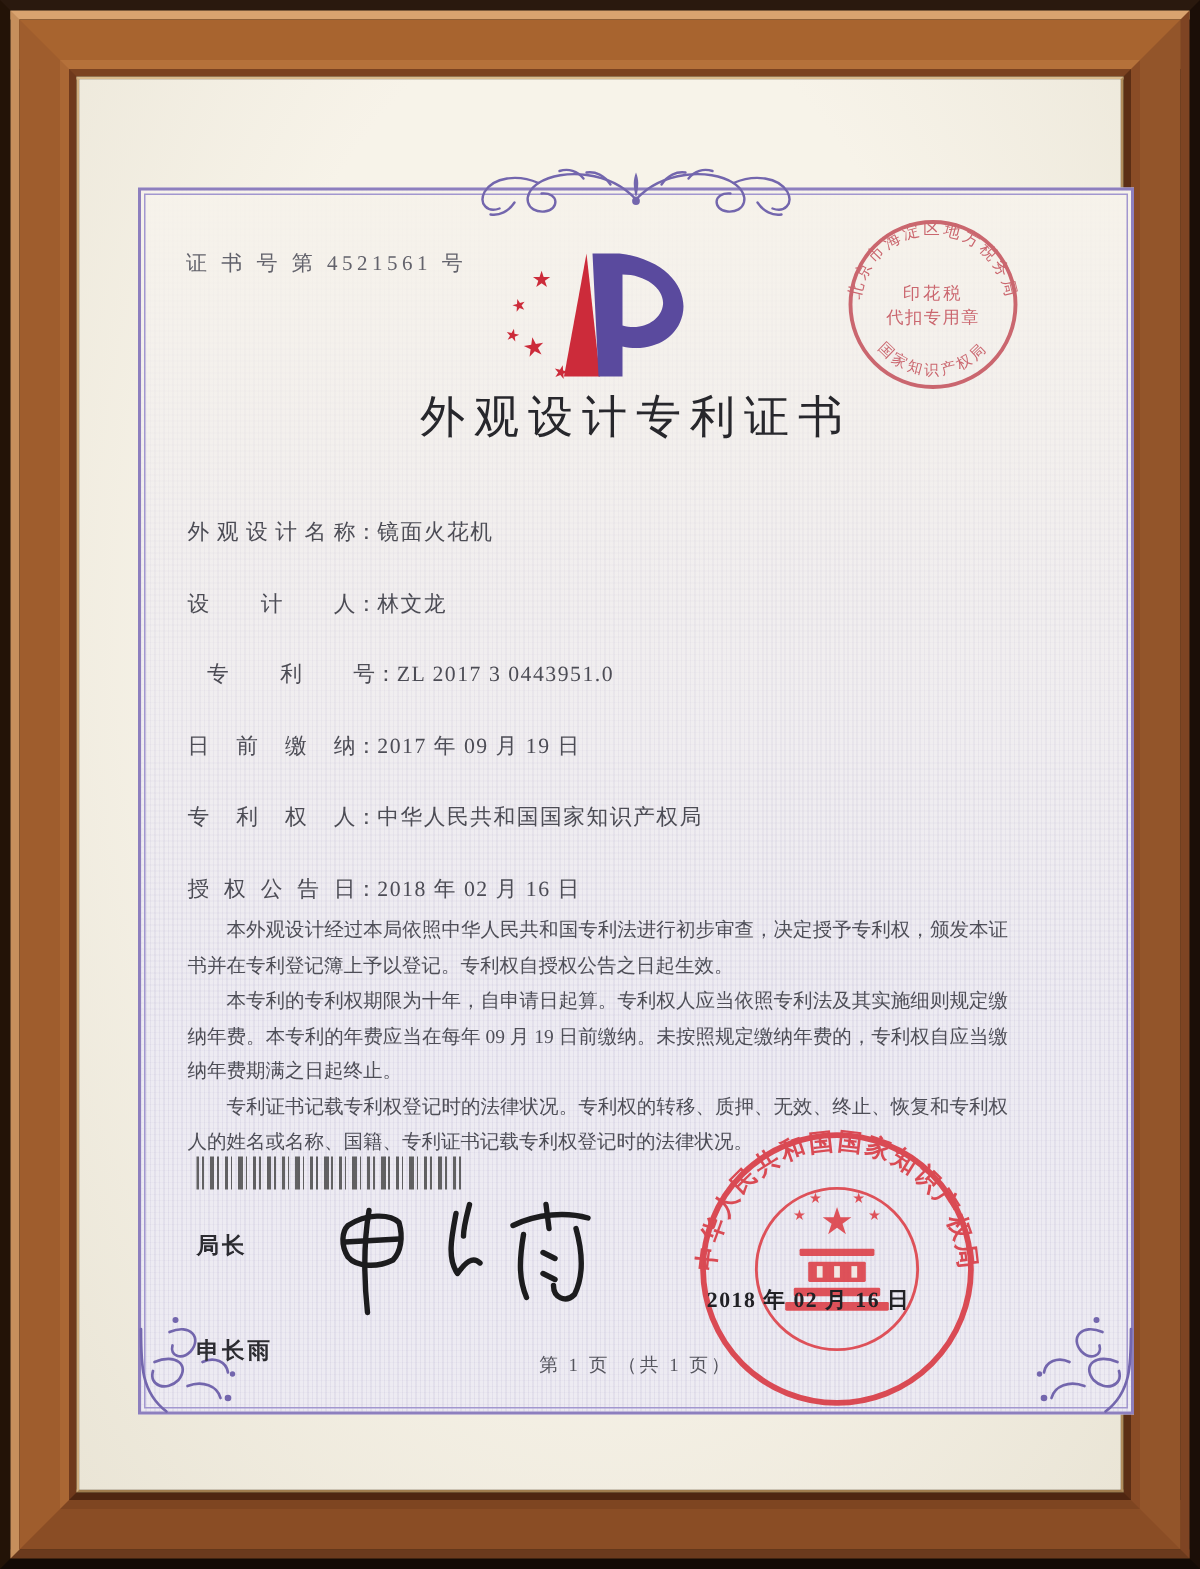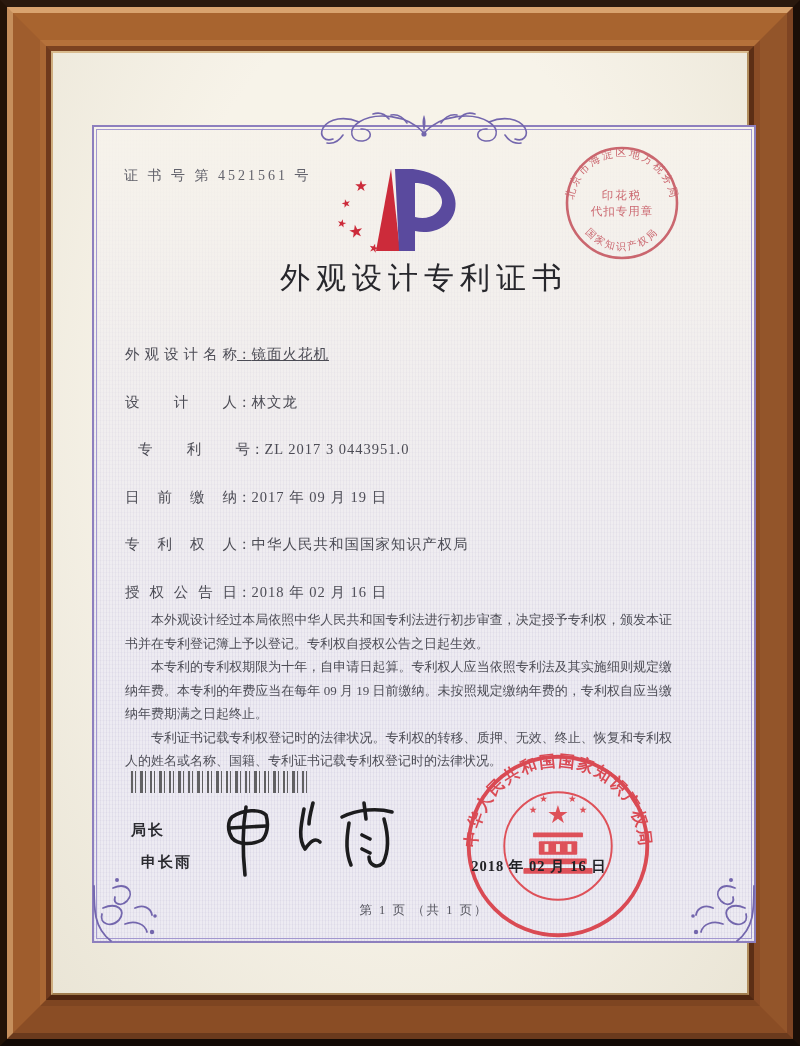--- a/index.html
+++ b/index.html
@@ -39,37 +39,37 @@
 
   .tax-stamp { position:absolute; left:468px; top:16px; width:120px; height:120px; opacity:.88; }
   .tax-stamp text { font-family:"Liberation Serif", serif; }
 
   .title { position:absolute; left:0; top:131px; width:100%; text-align:center;
            font-size:30px; font-weight:normal; letter-spacing:6px; color:#27272c; }
 
   .frow { position:absolute; left:31px; font-size:14.5px; color:#4c4c55; white-space:nowrap; }
   .flabel { display:inline-block; width:112px; text-align:justify; text-align-last:justify; vertical-align:bottom; }
   .fvalue { letter-spacing:1px; }
-  .frow-0 { top:218px;text-decoration:underline; } .frow-1 { top:266px; } .frow-2 { top:313px;margin-left:13px; }
+  .frow-0 { top:218px; } .frow-1 { top:266px; } .frow-2 { top:313px;margin-left:13px; }
   .frow-3 { top:361px; } .frow-4 { top:408px; } .frow-5 { top:456px; }
 
   .paras { position:absolute; left:31px; top:481px; width:547px; }
   .paras p { text-indent:2em; font-size:13px; line-height:23.5px; text-align:justify; color:#4e4e57; }
 
   .barcode { position:absolute; left:37px; top:644px; width:179px; height:22px; opacity:.78;
     background:repeating-linear-gradient(90deg,
       #3b3b3b 0 2px, transparent 2px 4px,
       #3b3b3b 4px 5px, transparent 5px 9px,
       #3b3b3b 9px 12px, transparent 12px 14px,
       #3b3b3b 14px 15px, transparent 15px 19px); }
 
   .signer-title, .signer-name { position:absolute; left:37px; font-family:"Liberation Sans", sans-serif;
     font-size:15px; font-weight:700; color:#2c2c31; letter-spacing:2px; }
   .signer-title { top:694px; }
-  .signer-name  { top:726px;margin-left:10px; }
+  .signer-name  { top:764px; }
 
   .signature { position:absolute; left:118px; top:664px; width:205px; height:92px; }
 
   .office-seal { position:absolute; left:368px; top:623px; width:192px; height:192px; opacity:.88; }
   .office-seal text { font-family:"Liberation Serif", serif; }
 
   .seal-date { position:absolute; left:360px; top:730px; width:170px; text-align:center; z-index:5;
     font-size:14.5px; font-weight:700; color:#212125; letter-spacing:1px; white-space:nowrap; }
 
   .footer { position:absolute; left:0; bottom:22px; width:100%; text-align:center;

